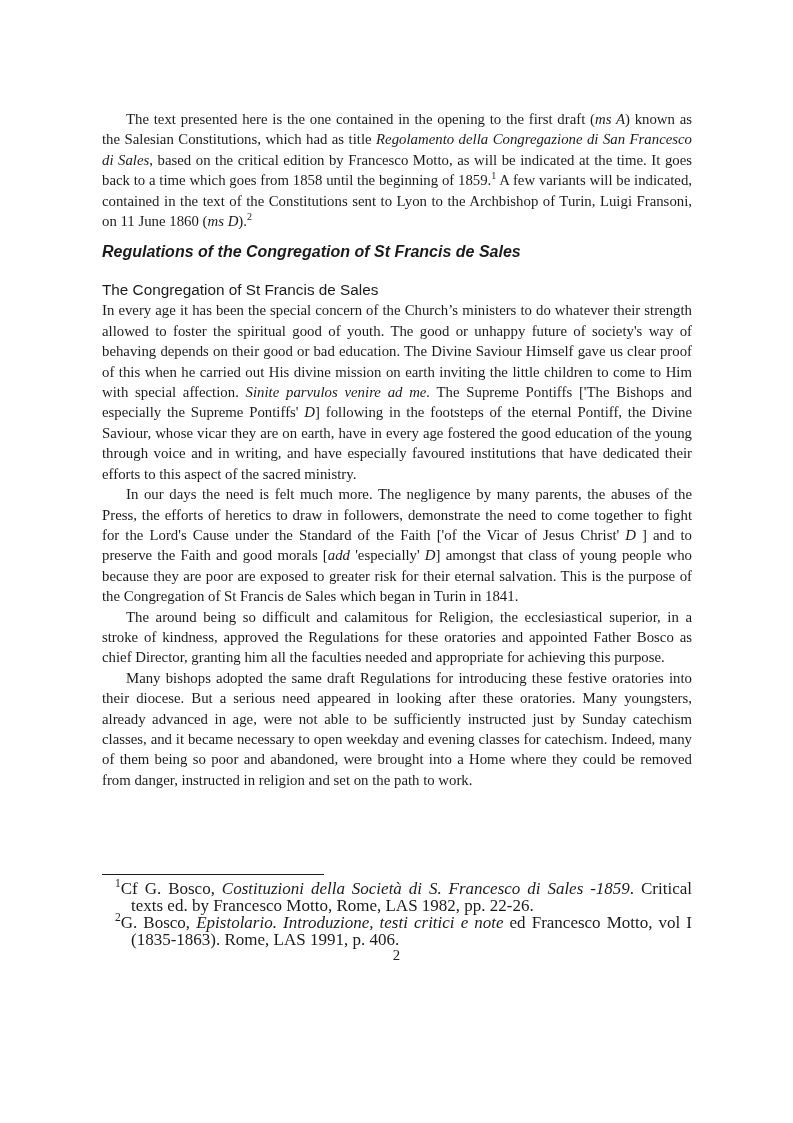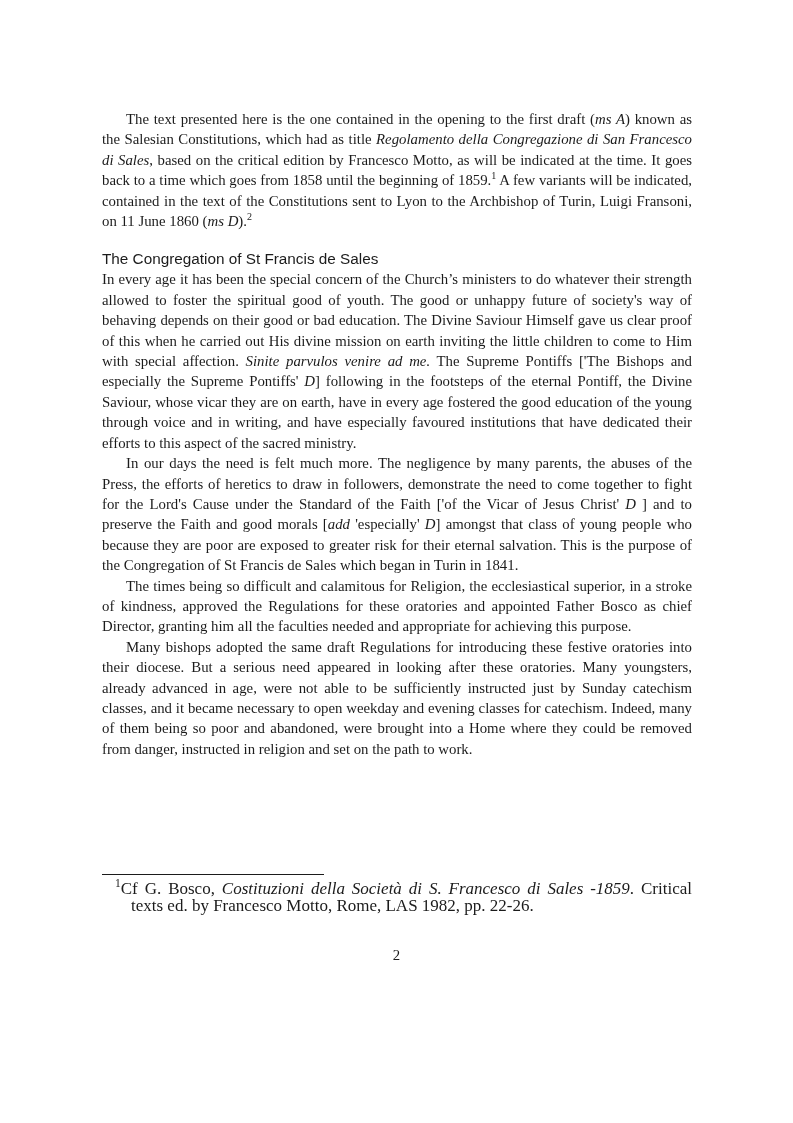--- a/index.html
+++ b/index.html
@@ -82,30 +82,32 @@
     text-align: center;
     font-size: 14.8px;
   }
 </style>
 </head>
 <body>
 
 <div class="page">
   <div class="textblock">
     <p class="body-text indent"><span>The text presented here is the one contained in the opening to the first draft (</span><span class="seg-i">ms A</span><span>) known as the Salesian Constitutions, which had as title </span><span class="seg-i">Regolamento della Congregazione di San Francesco di Sales</span><span>, based on the critical edition by Francesco Motto, as will be indicated at the time. It goes back to a time which goes from 1858 until the beginning of 1859.</span><sup>1</sup><span> A few variants will be indicated, contained in the text of the Constitutions sent to Lyon to the Archbishop of Turin, Luigi Fransoni, on 11 June 1860 (</span><span class="seg-i">ms D</span><span>).</span><sup>2</sup></p>
+    <h1 class="section-heading">Regulations of the Congregation of St Francis de Sales</h1>
     <h2 class="subsection-heading">The Congregation of St Francis de Sales</h2>
     <div id="paragraphs">
         <p class="body-text"><span>In every age it has been the special concern of the Church’s ministers to do whatever their strength allowed to foster the spiritual good of youth. The good or unhappy future of society's way of behaving depends on their good or bad education. The Divine Saviour Himself gave us clear proof of this when he carried out His divine mission on earth inviting the little children to come to Him with special affection. </span><span class="seg-i">Sinite parvulos venire ad me.</span><span> The Supreme Pontiffs ['The Bishops and especially the Supreme Pontiffs' </span><span class="seg-i">D</span><span>] following in the footsteps of the eternal Pontiff, the Divine Saviour, whose vicar they are on earth, have in every age fostered the good education of the young through voice and in writing, and have especially favoured institutions that have dedicated their efforts to this aspect of the sacred ministry.</span></p>
         <p class="body-text indent"><span>In our days the need is felt much more. The negligence by many parents, the abuses of the Press, the efforts of heretics to draw in followers, demonstrate the need to come together to fight for the Lord's Cause under the Standard of the Faith ['of the Vicar of Jesus Christ' </span><span class="seg-i">D</span><span> ] and to preserve the Faith and good morals [</span><span class="seg-i">add</span><span> 'especially' </span><span class="seg-i">D</span><span>] amongst that class of young people who because they are poor are exposed to greater risk for their eternal salvation. This is the purpose of the Congregation of St Francis de Sales which began in Turin in 1841.</span></p>
-        <p class="body-text indent"><span>The times being so difficult and calamitous for Religion, the ecclesiastical superior, in a stroke of kindness, approved the Regulations for these oratories and appointed Father Bosco as chief Director, granting him all the faculties needed and appropriate for achieving this purpose.</span></p>
+        <p class="body-text indent"><span>The around being so difficult and calamitous for Religion, the ecclesiastical superior, in a stroke of kindness, approved the Regulations for these oratories and appointed Father Bosco as chief Director, granting him all the faculties needed and appropriate for achieving this purpose.</span></p>
         <p class="body-text indent"><span>Many bishops adopted the same draft Regulations for introducing these festive oratories into their diocese. But a serious need appeared in looking after these oratories. Many youngsters, already advanced in age, were not able to be sufficiently instructed just by Sunday catechism classes, and it became necessary to open weekday and evening classes for catechism. Indeed, many of them being so poor and abandoned, were brought into a Home where they could be removed from danger, instructed in religion and set on the path to work.</span></p>
       </div>
   </div>
 
   <div class="footnotes">
     <div class="footnote-rule"></div>
     <div id="footnotes-list">
         <p class="footnote"><sup>1</sup><span>Cf G. Bosco, </span><span class="seg-i">Costituzioni della Società di S. Francesco di Sales -1859</span><span>. Critical texts ed. by Francesco Motto, Rome, LAS 1982, pp. 22-26.</span></p>
+        <p class="footnote"><sup>2</sup><span>G. Bosco, </span><span class="seg-i">Epistolario. Introduzione, testi critici e note</span><span> ed Francesco Motto, vol I (1835-1863). Rome, LAS 1991, p. 406.</span></p>
       </div>
   </div>
 
   <div class="page-number">2</div>
 </div>
 
 </body></html>

